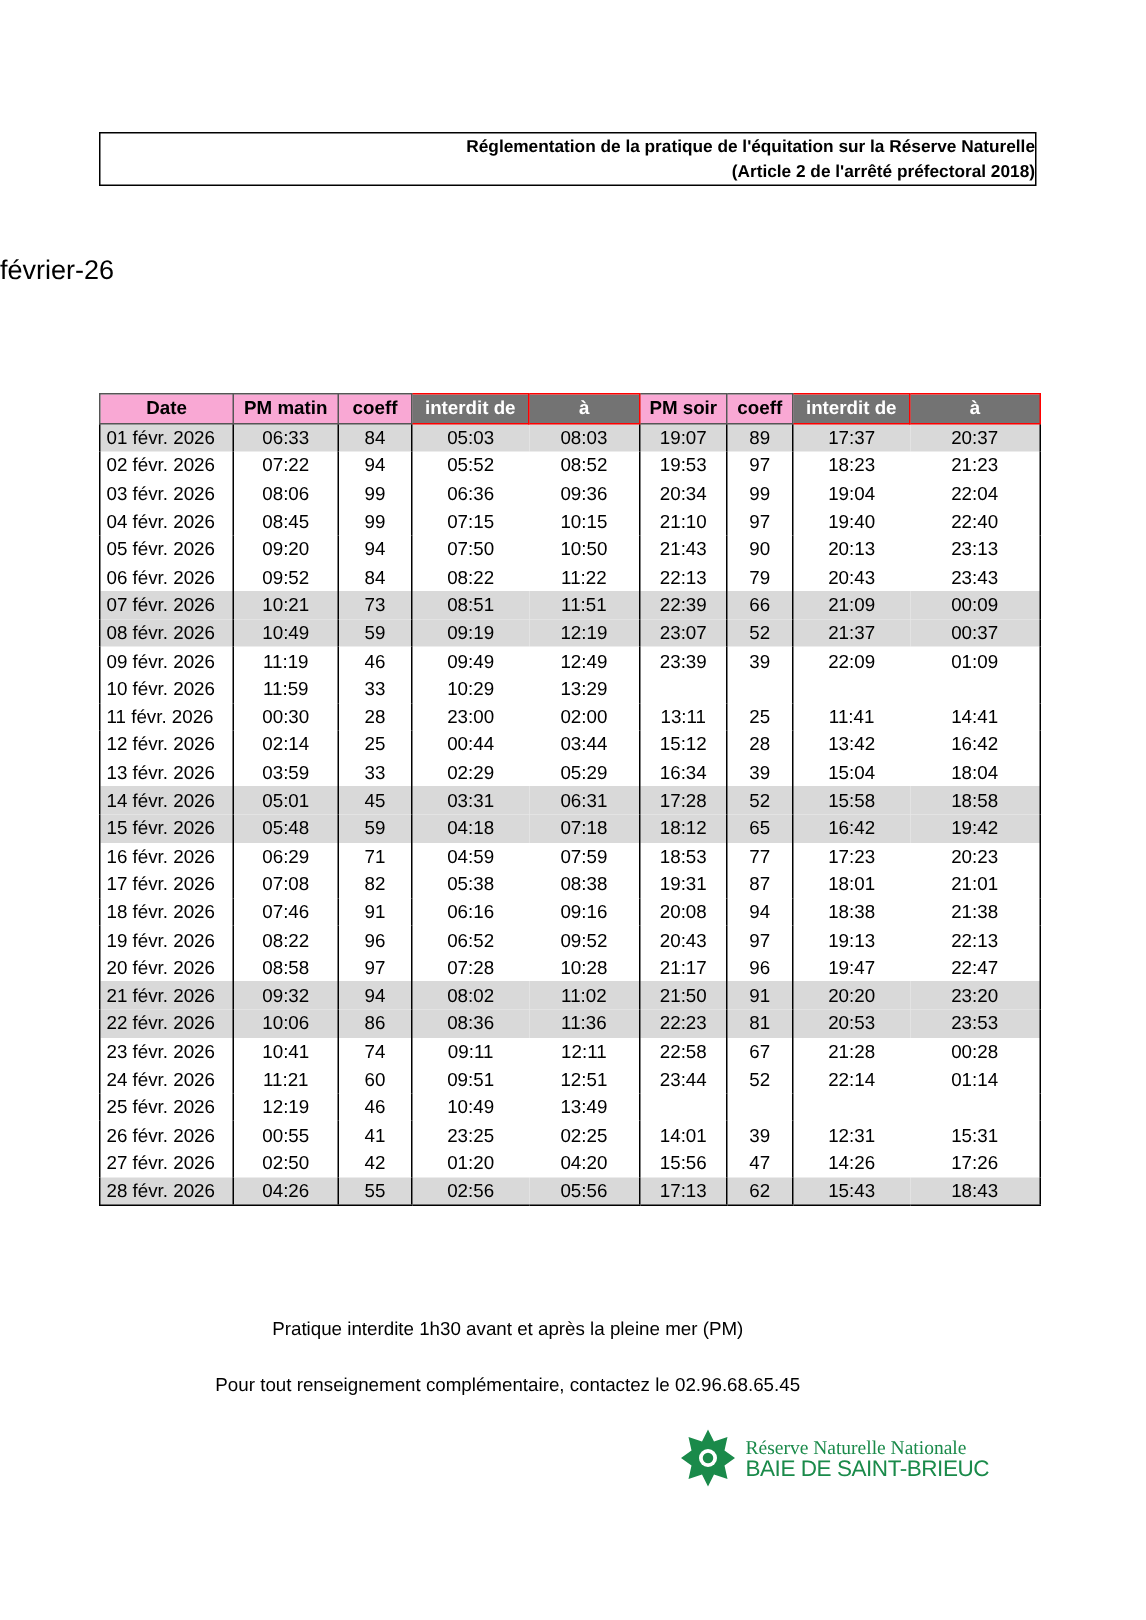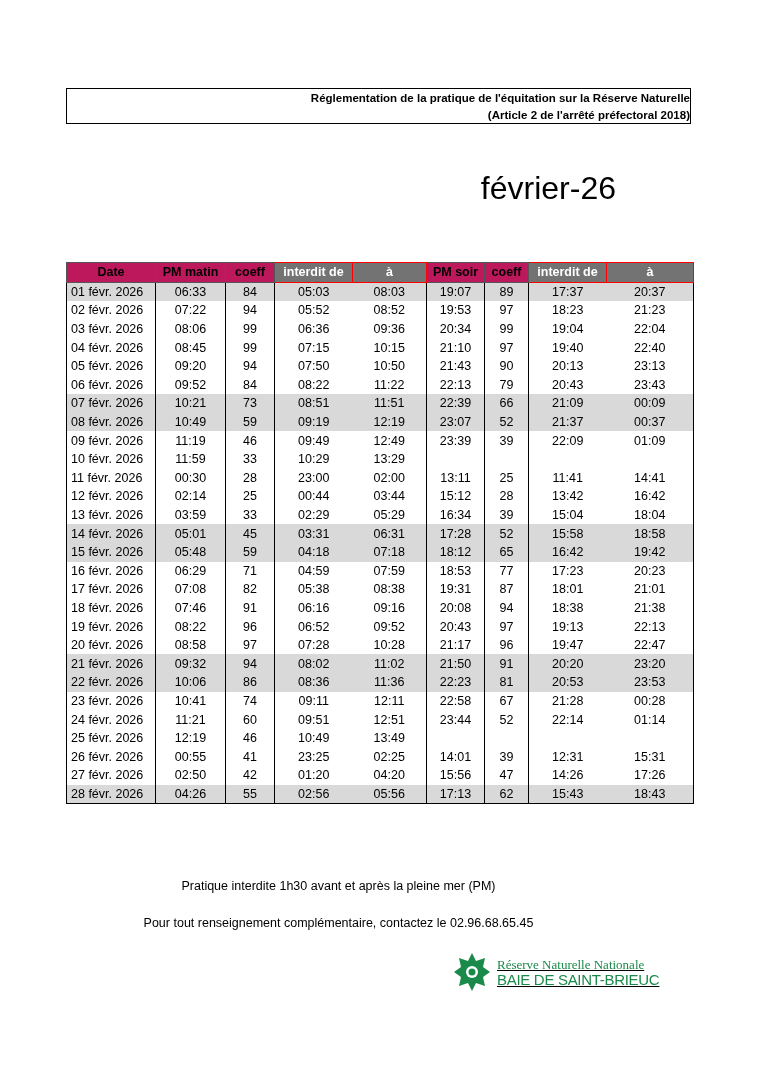--- a/index.html
+++ b/index.html
@@ -1,30 +1,30 @@
 <!DOCTYPE html>
 <html><head>
 <meta charset="utf-8">
 <style>
   html,body{margin:0;padding:0;background:#fff;}
   body{width:764px;height:1080px;position:relative;font-family:"Liberation Sans",sans-serif;color:#000;overflow:hidden;}
   .title-box{position:absolute;left:66px;top:88px;width:625px;height:36px;border:1.5px solid #000;text-align:right;font-weight:bold;font-size:11.5px;line-height:17px;padding-top:1px;box-sizing:border-box;}
-  .month{position:absolute;left:0;width:616px;top:170px;text-align:right;font-size:32px;}
+  .month{position:absolute;left:0;width:616px;top:170px;text-align:left;font-size:18px;}
   table{position:absolute;left:66px;top:262px;border-collapse:collapse;font-size:12.5px;table-layout:fixed;}
   th,td{height:18.6px;padding:0;text-align:center;white-space:nowrap;}
-  th{font-weight:bold;background:#be185d;border:1px solid #555;}
+  th{font-weight:bold;background:#f9a8d4;border:1px solid #555;}
   th.red{background:#737373;color:#fff;border-color:#ff0000;}
   td{border-left:1.5px solid #000;}
   td.nob{border-left:none;}
   td.date{text-align:left;padding-left:4px;}
   tr.shade td{background:#d9d9d9;}
   tbody tr:last-child td{border-bottom:1.5px solid #000;}
   table{border-right:1.5px solid #000;}
   .note{position:absolute;left:0;width:677px;text-align:center;font-size:12.5px;}
-  .logo{position:absolute;left:453px;top:952px;display:flex;align-items:center;text-decoration:underline;}
+  .logo{position:absolute;left:453px;top:952px;display:flex;align-items:center;}
   .logo-text{margin-left:6px;color:#1a8a4a;line-height:15px;}
   .logo-l1{font-family:"Liberation Serif",serif;font-size:13px;}
   .logo-l2{font-size:15px;letter-spacing:-0.3px;}
 </style>
 </head>
 <body>
 
 <div class="title-box">
   <div>Réglementation de la pratique de l'équitation sur la Réserve Naturelle</div>
   <div>(Article 2 de l'arrêté préfectoral 2018)</div>

